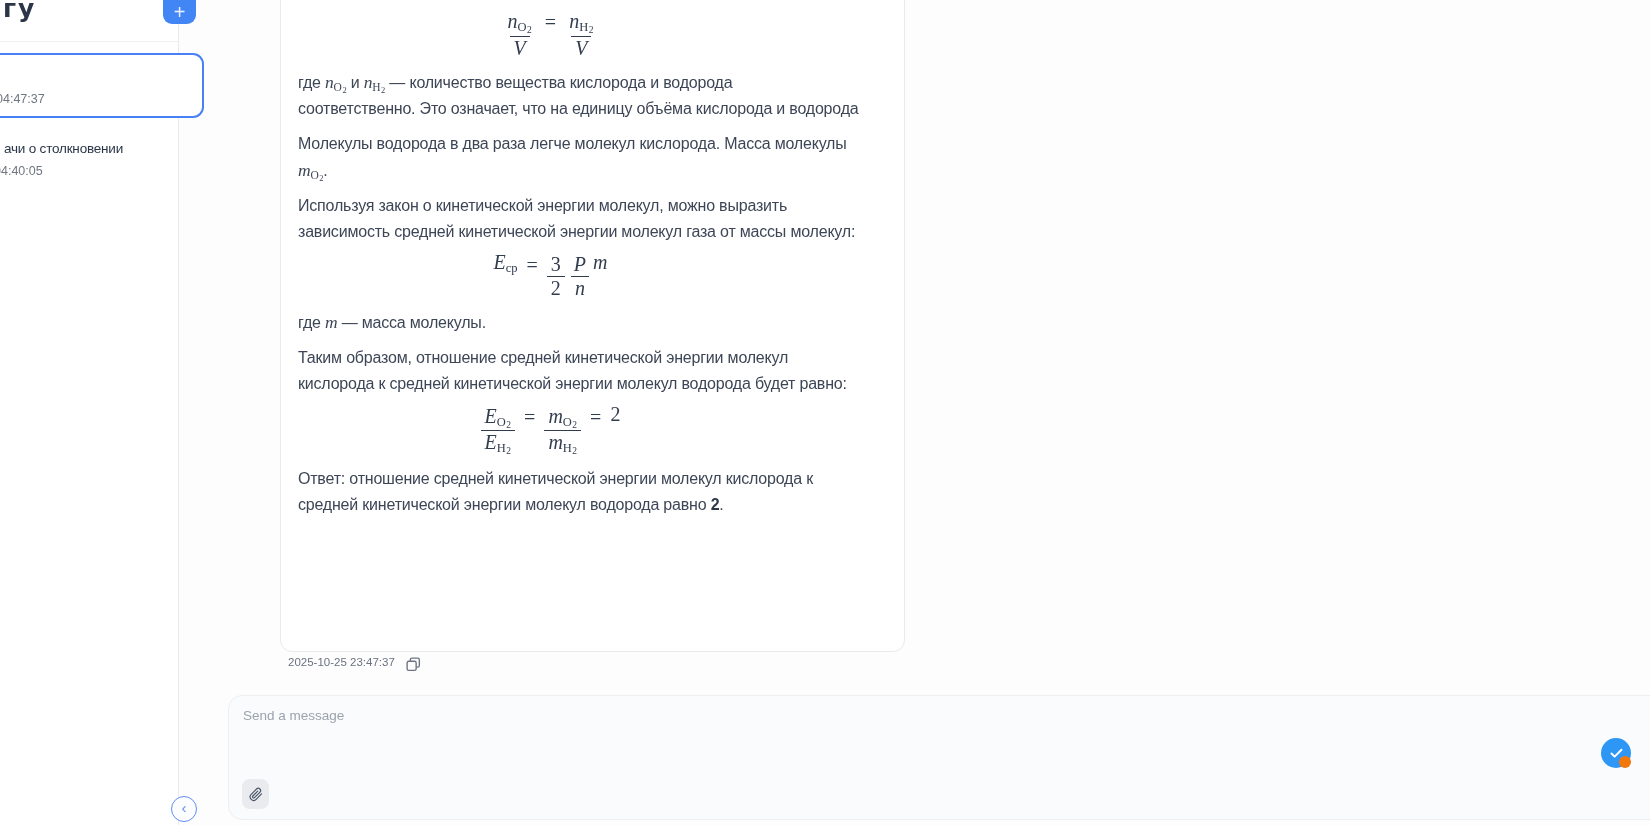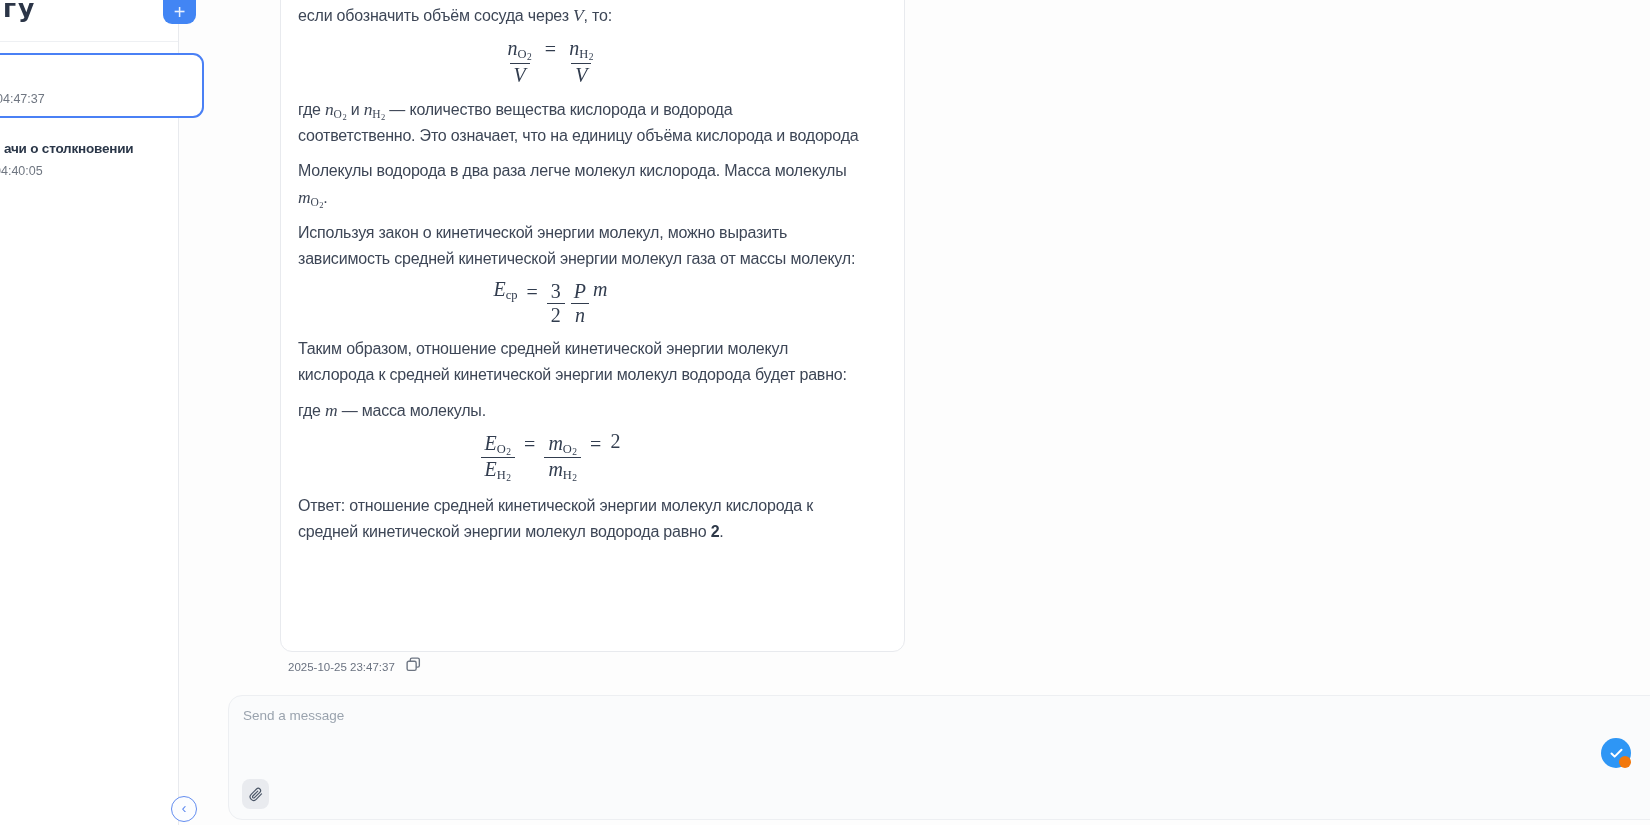--- a/index.html
+++ b/index.html
@@ -13,21 +13,21 @@
   .sb-title { position:absolute; left:3px; top:-6px; font-family:"DejaVu Sans",sans-serif;
               font-weight:bold; font-size:25px; letter-spacing:2px; color:#2b3547; }
   .new-chat { position:absolute; left:163px; top:-9px; width:33px; height:33px; border:none;
               border-radius:9px; background:#4285f4; color:#fff; cursor:pointer;
               display:flex; align-items:center; justify-content:center; padding-top:8px; }
   .plus { font-size:20px; line-height:1; color:#e8f0fe; font-weight:normal; }
   .conv-selected { position:absolute; left:-20px; top:53px; width:224px; height:65px;
                    border:2px solid #4a80f5; border-radius:11px; background:#fff; cursor:pointer; }
   .conv-selected .time { position:absolute; left:14px; top:37px; font-size:12.5px; color:#6f7681; }
   .conv2 { position:absolute; left:0; top:136px; width:213px; height:52px; cursor:pointer; }
-  .conv2 .title { position:absolute; left:4px; top:5px; font-weight:bold; font-size:13.5px;
+  .conv2 .title { position:absolute; left:4px; top:5px; font-weight:normal; font-size:13.5px;
                   letter-spacing:-0.2px; color:#2a3648; white-space:nowrap; }
   .conv2 .time { position:absolute; left:-6px; top:28px; font-size:12.5px; color:#6f7681; }
   .collapse-btn { position:absolute; left:171px; top:796px; width:26px; height:26px; z-index:5;
                   border-radius:50%; border:1.5px solid #638df0; background:#fcfdff; color:#638df0;
                   display:flex; align-items:center; justify-content:center; font-size:15px;
                   line-height:1; padding-bottom:3px; cursor:pointer; }
 
   
   .bubble { position:absolute; left:280px; top:-30px; width:625px; height:682px;
             background:#fff; border:1px solid #e8eaee; border-radius:12px;
@@ -54,21 +54,21 @@
   .fx + .fx { margin-left:5px; }
   .fx .num, .fx .den { line-height:23px; padding:0 4px; text-align:center; white-space:nowrap; }
   .fx .den { border-top:1.3px solid #313c4e; }
   .fx .s1, .mde .s1 { font-size:12.5px; vertical-align:-3px; display:inline-block; line-height:1; }
   .fx .s2, .mde .s2 { font-size:9.5px; vertical-align:-5px; display:inline-block; line-height:1; margin-left:0.5px; }
   .eq { margin:0 9px; position:relative; top:-1px; }
   .raised { position:relative; top:-4px; }
   .tailm { margin-left:3px; }
 
   
-  .ts-row { position:absolute; left:288px; top:656px; display:flex; align-items:flex-end; gap:10px; }
+  .ts-row { position:absolute; left:288px; top:656px; display:flex; align-items:flex-start; gap:10px; }
   .ts { font-size:11.5px; color:#6a7280; }
   .copy-btn { width:17px; height:17px; background:none; border:none; padding:0; cursor:pointer; }
 
   
   .composer { position:absolute; left:228px; top:695px; width:1576px; height:125px;
               background:#fafbfc; border:1px solid #edeff2; border-radius:14px; cursor:text; }
   .placeholder { position:absolute; left:14px; top:12px; font-size:13.5px; color:#9aa3ae; }
   .attach-btn { position:absolute; left:13px; top:83px; width:27px; height:30px; border-radius:8px;
                 border:none; background:#e9ebef; display:flex; align-items:center;
                 justify-content:center; cursor:pointer; }
@@ -104,23 +104,20 @@
     <div class="time">04:40:05</div>
   </div>
 </div>
 
 <button class="collapse-btn">
   <span>‹</span>
 </button>
 
 <div class="bubble">
 
-  <div class="para">
-    <div class="line"><span>если обозначить объём сосуда через </span><i class="mi">V</i><span>, то:</span></div>
-  </div>
 
   <div class="math-display">
     <span class="fx">
       <span class="num"><i class="mi">n</i><span class="s1">O</span><span class="s2">2</span></span>
       <span class="den"><i class="mi">V</i></span>
     </span>
     <span class="eq">=</span>
     <span class="fx">
       <span class="num"><i class="mi">n</i><span class="s1">H</span><span class="s2">2</span></span>
       <span class="den"><i class="mi">V</i></span>
@@ -150,26 +147,26 @@
       <span class="den">2</span>
     </span>
     <span class="fx">
       <span class="num"><i class="mi">P</i></span>
       <span class="den"><i class="mi">n</i></span>
     </span>
     <i class="mi raised tailm">m</i>
   </div>
 
   <div class="para">
+    <div class="line"><span>где </span><i class="mi">m</i><span> — масса молекулы.</span></div>
+  </div>
+
+  <div class="para">
     <div class="line">Таким образом, отношение средней кинетической энергии молекул</div>
     <div class="line">кислорода к средней кинетической энергии молекул водорода будет равно:</div>
-  </div>
-
-  <div class="para">
-    <div class="line"><span>где </span><i class="mi">m</i><span> — масса молекулы.</span></div>
   </div>
 
   <div class="math-display mde">
     <span class="fx">
       <span class="num"><i class="mi">E</i><span class="s1">O</span><span class="s2">2</span></span>
       <span class="den"><i class="mi">E</i><span class="s1">H</span><span class="s2">2</span></span>
     </span>
     <span class="eq">=</span>
     <span class="fx">
       <span class="num"><i class="mi">m</i><span class="s1">O</span><span class="s2">2</span></span>

